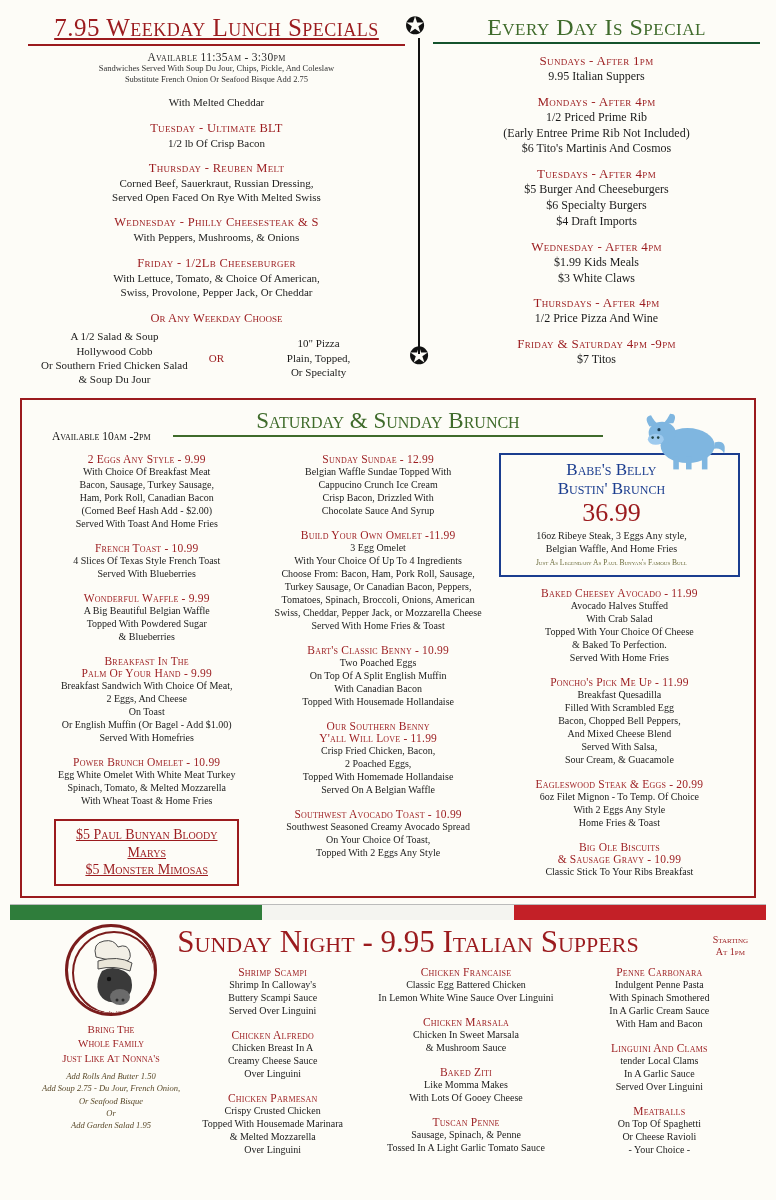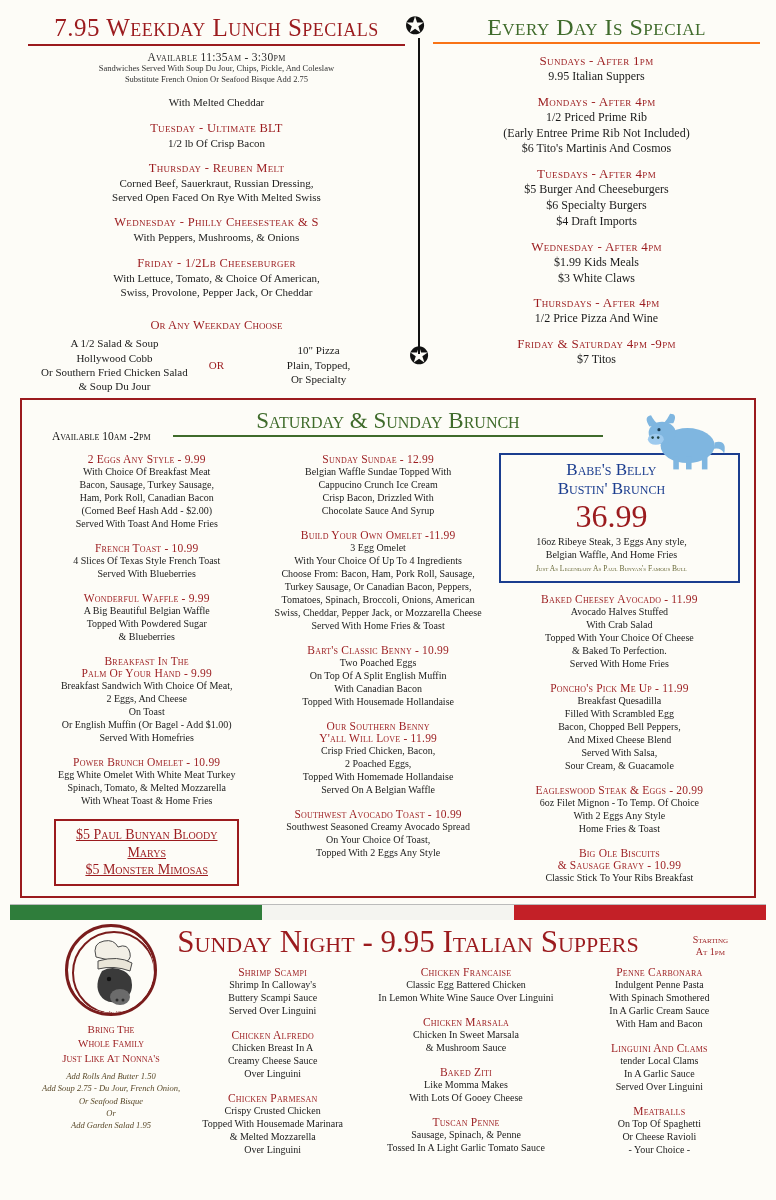--- a/index.html
+++ b/index.html
@@ -25,41 +25,42 @@
   .lunch-title {
     font-family:"Liberation Serif", serif;
     font-variant:small-caps;
     color:#9b1b1e;
     font-size:25px;
     text-align:center;
     letter-spacing:0.5px;
     border-bottom:2px solid #9b1b1e;
     padding-bottom:2px;
     margin-bottom:5px;
+    text-decoration:underline;
   }
   .lunch-sub { text-align:center; font-size:11.5px; color:#2a2a2a; }
   .lunch-note { text-align:center; font-size:8.5px; color:#333; line-height:1.25; }
 
   .day-block { text-align:center; margin-top:11px; }
   .day-head { font-variant:small-caps; color:#9b1b1e; font-size:12.5px; letter-spacing:.3px; }
   .day-body { font-size:11px; color:#222; line-height:1.3; }
 
-  .choose-head { font-variant:small-caps; color:#9b1b1e; font-size:12.5px; text-align:center; margin-top:19px;}
+  .choose-head { font-variant:small-caps; color:#9b1b1e; font-size:12.5px; text-align:center; margin-top:12px;}
   .choose-row { display:flex; justify-content:center; align-items:center; margin-top:3px; font-size:11px; }
   .choose-col { text-align:center; width:175px; line-height:1.3; }
   .choose-or { font-variant:small-caps; color:#9b1b1e; font-size:11px; padding:0 8px; }
 
   .vline { position:absolute; left:13px; top:24px; width:2px; height:316px; background:#111; }
   .star { position:absolute; left:0; width:28px; text-align:center; font-size:24px; color:#111; line-height:1; }
   .star.top { top:0; }
   .star.bot { top:330px; }
 
   .eds-title {
     font-variant:small-caps; color:#3f6b2b; font-size:24px; text-align:center;
-    border-bottom:2px solid #f97316; padding-bottom:1px; margin-bottom:6px; letter-spacing:.5px;
+    border-bottom:2px solid #14532d; padding-bottom:1px; margin-bottom:6px; letter-spacing:.5px;
   }
   .eds-block { text-align:center; margin-top:9px; }
   .eds-head { font-variant:small-caps; color:#9b1b1e; font-size:13px; letter-spacing:.3px; }
   .eds-body { font-size:12px; line-height:1.32; color:#1b1b1b; }
 
   
   .brunch {
     position:relative;
     margin: 4px 10px 0 10px;
     border:2px solid #9b1b1e;
@@ -81,34 +82,34 @@
 
   .bloody {
     border:2px solid #9b1b1e; text-align:center; padding:5px 4px; margin: 6px 18px 0 18px;
   }
   .bloody div { font-variant:small-caps; color:#9b1b1e; font-size:14px; line-height:1.25; text-decoration:underline;}
 
   .babe {
     border:2px solid #1b3d8f; padding:6px 22px 8px 6px; text-align:center; margin-bottom:10px; position:relative;
   }
   .babe-t1 { font-variant:small-caps; color:#1b3d8f; font-size:17px; line-height:1.1; }
-  .babe-price { font-variant:small-caps; color:#9b1b1e; font-size:32px; line-height:1; margin:2px 0 3px; }
+  .babe-price { font-variant:small-caps; color:#9b1b1e; font-size:26px; line-height:1; margin:2px 0 3px; }
   .babe-desc { font-size:10px; line-height:1.3; color:#222; }
   .babe-note { font-variant:small-caps; font-size:7.5px; color:#6a6a3a; margin-top:3px; }
   .bull { position:absolute; right:4px; top:-46px; width:96px; height:62px; }
 
   
   .flag { display:flex; height:16px; margin-top:6px; border-top:1px solid #bbb; }
   .flag .g { flex:1; background:#2f7d3b; }
   .flag .w { flex:1; background:#f4f4f0; }
   .flag .r { flex:1; background:#c32027; }
 
   .sunday { position:relative; padding: 4px 10px 0 10px; height:258px; }
   .sunday-title { text-align:center; font-variant:small-caps; color:#9b1b1e; font-size:31px; margin-left:40px; }
-  .starting { position:absolute; right:38px; top:14px; text-align:center; font-variant:small-caps; color:#9b1b1e; font-size:10px; line-height:1.2;}
+  .starting { position:absolute; right:18px; top:14px; text-align:center; font-variant:small-caps; color:#9b1b1e; font-size:10px; line-height:1.2;}
   .sunday-cols { display:flex; margin-top:6px; padding-left:156px; }
   .scol { width:205px; padding:0 6px; }
   .logo-wrap { position:absolute; left:26px; top:4px; width:150px; text-align:center; }
   .logo-circle { width:92px; height:92px; border-radius:50%; border:3px solid #7a1c1c; margin:0 auto; position:relative; background:#fdfcf7; overflow:hidden;}
   .bring { font-variant:small-caps; color:#9b1b1e; font-size:11px; line-height:1.3; margin-top:6px; }
   .addons { font-size:8.5px; font-style:italic; color:#5a4a2a; line-height:1.45; margin-top:5px; }
 </style>
 </head>
 <body>
 

